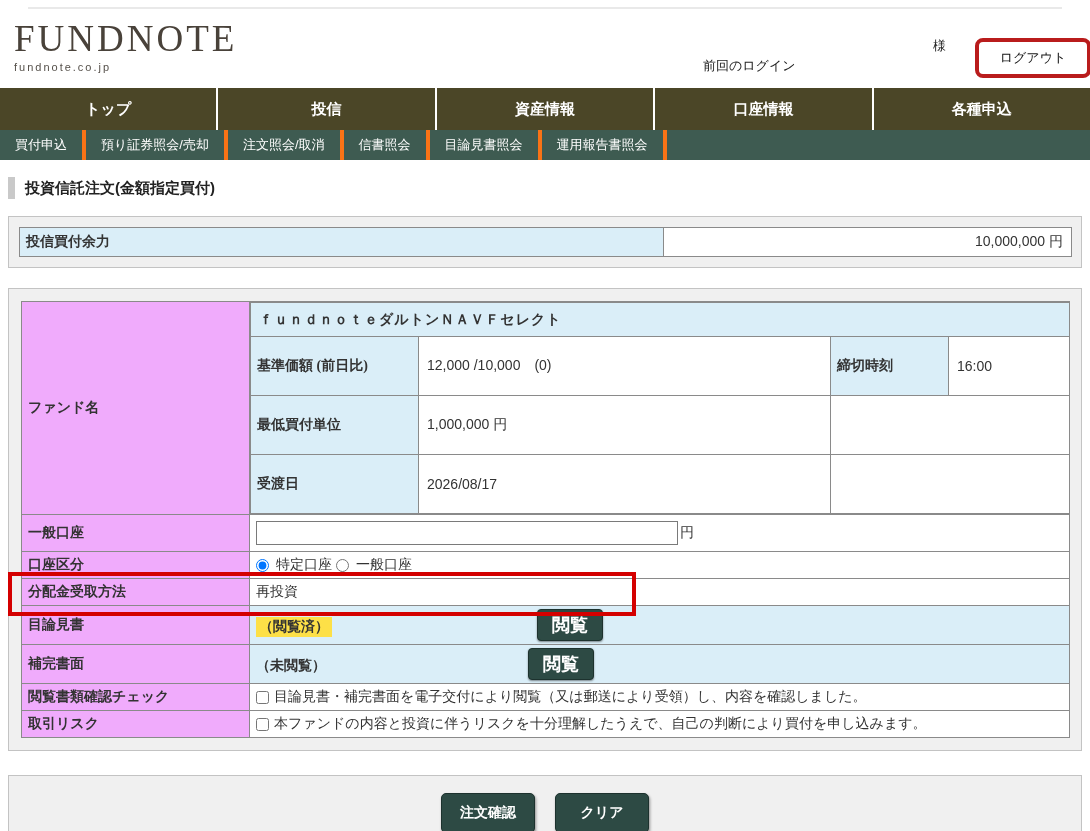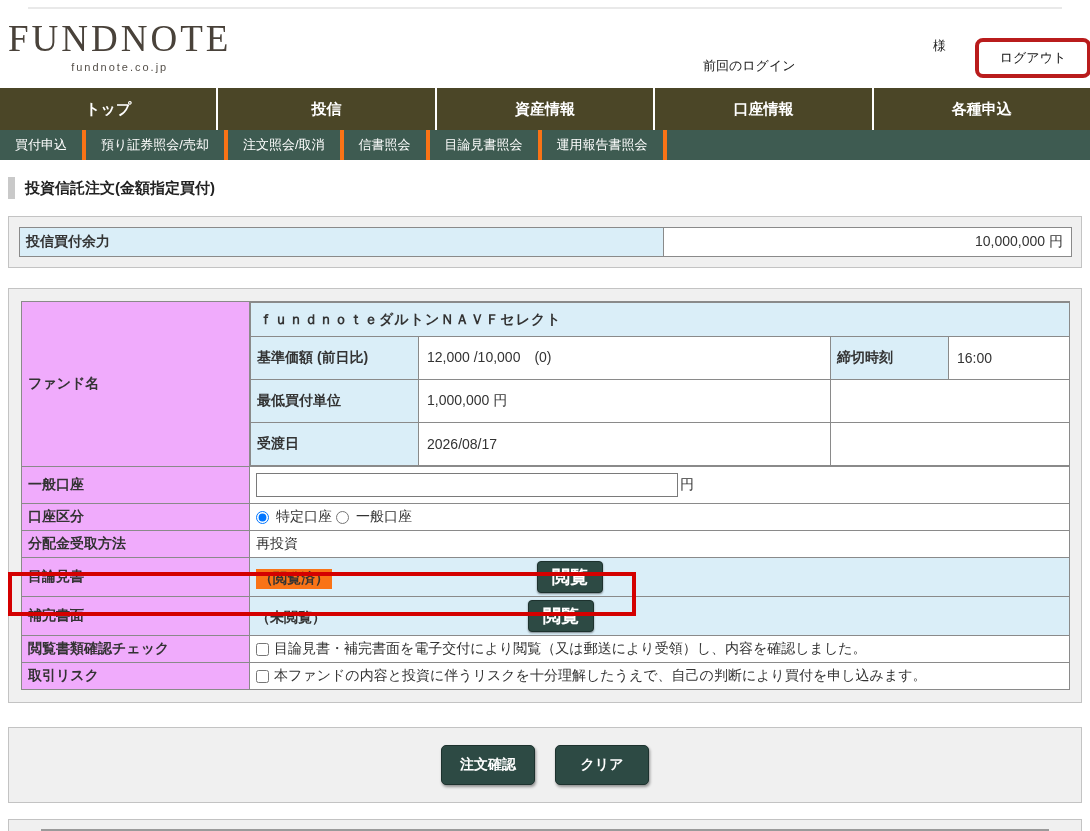--- a/index.html
+++ b/index.html
@@ -2,21 +2,21 @@
 <html><head>
 <meta charset="utf-8">
 <style>
   * { margin:0; padding:0; box-sizing:content-box; }
   html,body { width:1090px; height:831px; overflow:hidden; background:#fff;
     font-family:"Liberation Sans","DejaVu Sans",sans-serif; color:#333; }
 
   
   .top-rule { border-top:2px solid #e9e9e9; margin:7px 28px 0 28px; }
   .header { position:relative; height:79px; }
-  .logo { position:absolute; left:8px; top:10px; text-align:center; }
+  .logo { position:absolute; left:14px; top:10px; }
   .logo-title { font-family:"Liberation Serif","DejaVu Serif",serif; font-size:37px;
     letter-spacing:3px; color:#49423a; font-weight:500; line-height:1.1; }
   .logo-sub { font-size:11px; letter-spacing:2px; color:#55504a; margin-top:1px; }
   .last-login { position:absolute; left:703px; top:48px; font-size:13px; color:#222; }
   .user-suffix { position:absolute; left:933px; top:28px; font-size:13px; color:#222; }
   .logout-btn { position:absolute; left:975px; top:29px; width:108px; height:32px;
     background:#fff; border:4px solid #b91c1c; border-radius:8px; font-size:13px;
     color:#111; cursor:pointer; font-family:inherit; }
 
   
@@ -47,30 +47,30 @@
   .form-panel { padding:12px; position:relative; margin-top:20px; }
   table.grid { table-layout:fixed; }
   td.row-label { width:215px; background:#f0abfc; font-weight:bold; padding:4px 6px;
     vertical-align:middle; }
   td.row-value { background:#fff; padding:3px 6px; }
   td.row-value.blue { background:#daeef8; }
   td.nest-holder { background:#fff; padding:0; }
   table.nested { border-collapse:collapse; width:100%; table-layout:fixed; }
   table.nested td { border:1px solid #8a8a8a; font-size:14px; }
   .fund-name-cell { background:#daeef8; font-weight:bold; padding:4px 8px; height:25px; letter-spacing:1px; }
-  .nest-label { background:#daeef8; font-weight:bold; padding:8px 6px; height:26px; }
+  .nest-label { background:#daeef8; font-weight:bold; padding:16px 6px; height:26px;font-family:Liberation Serif, serif; }
   .nest-value { background:#fff; padding:4px 8px; }
   td.nest-empty { border:none; background:#fff; }
 
   .amount-input { width:412px; height:22px; border:1px solid #7a7a7a; margin:3px 2px 3px 0;
     font-size:14px; padding:0 4px; vertical-align:middle; }
   .radio-group { display:flex; align-items:center; gap:4px; font-size:14px; }
   .radio-group input { margin:0 3px 0 0; }
   .status-text { display:inline-block; font-weight:bold; font-size:14px; min-width:272px; }
-  .status-text.viewed { min-width:0; background:#f97316; padding:1px 3px; margin-right:205px; }
+  .status-text.viewed { min-width:0; background:#fde047; padding:1px 3px; margin-right:205px; }
   .view-btn { background:#2d4a44; color:#fff; font-weight:bold; font-size:18px;
     border:1px solid #1d322e; border-radius:4px; padding:3px 14px; cursor:pointer;
     box-shadow:0 1px 2px rgba(0,0,0,.45); font-family:inherit; }
   .check-row { display:flex; align-items:center; gap:5px; font-size:14px; }
   .doc-rows td { height:27px; }
 
   
   .red-annotation { position:absolute; left:-1px; top:283px; width:628px; height:44px;
     border:4px solid #d40000; box-sizing:border-box; pointer-events:none; z-index:5; }
 

